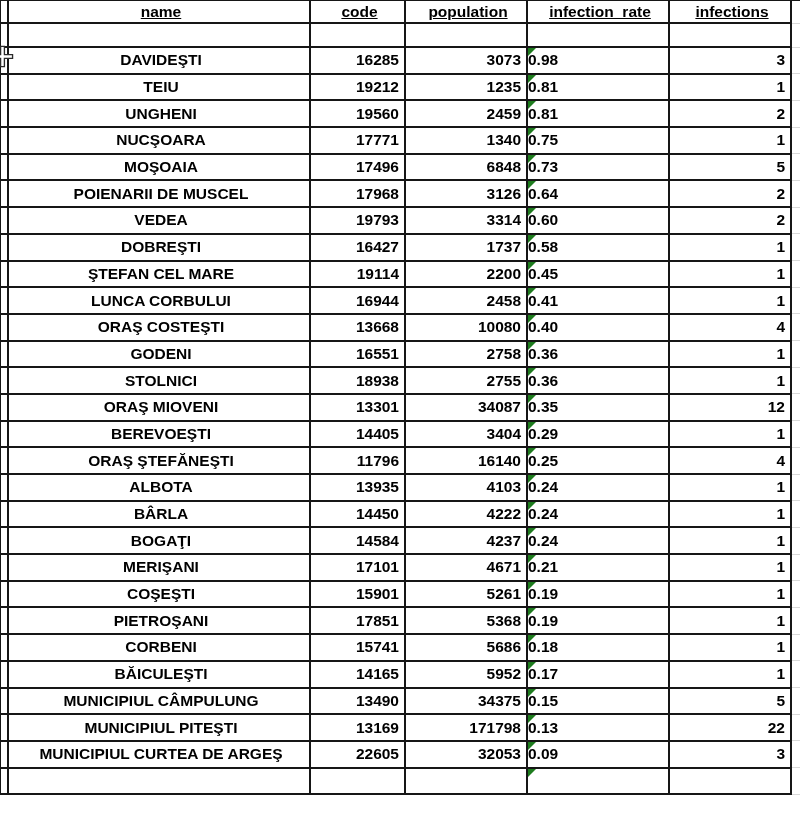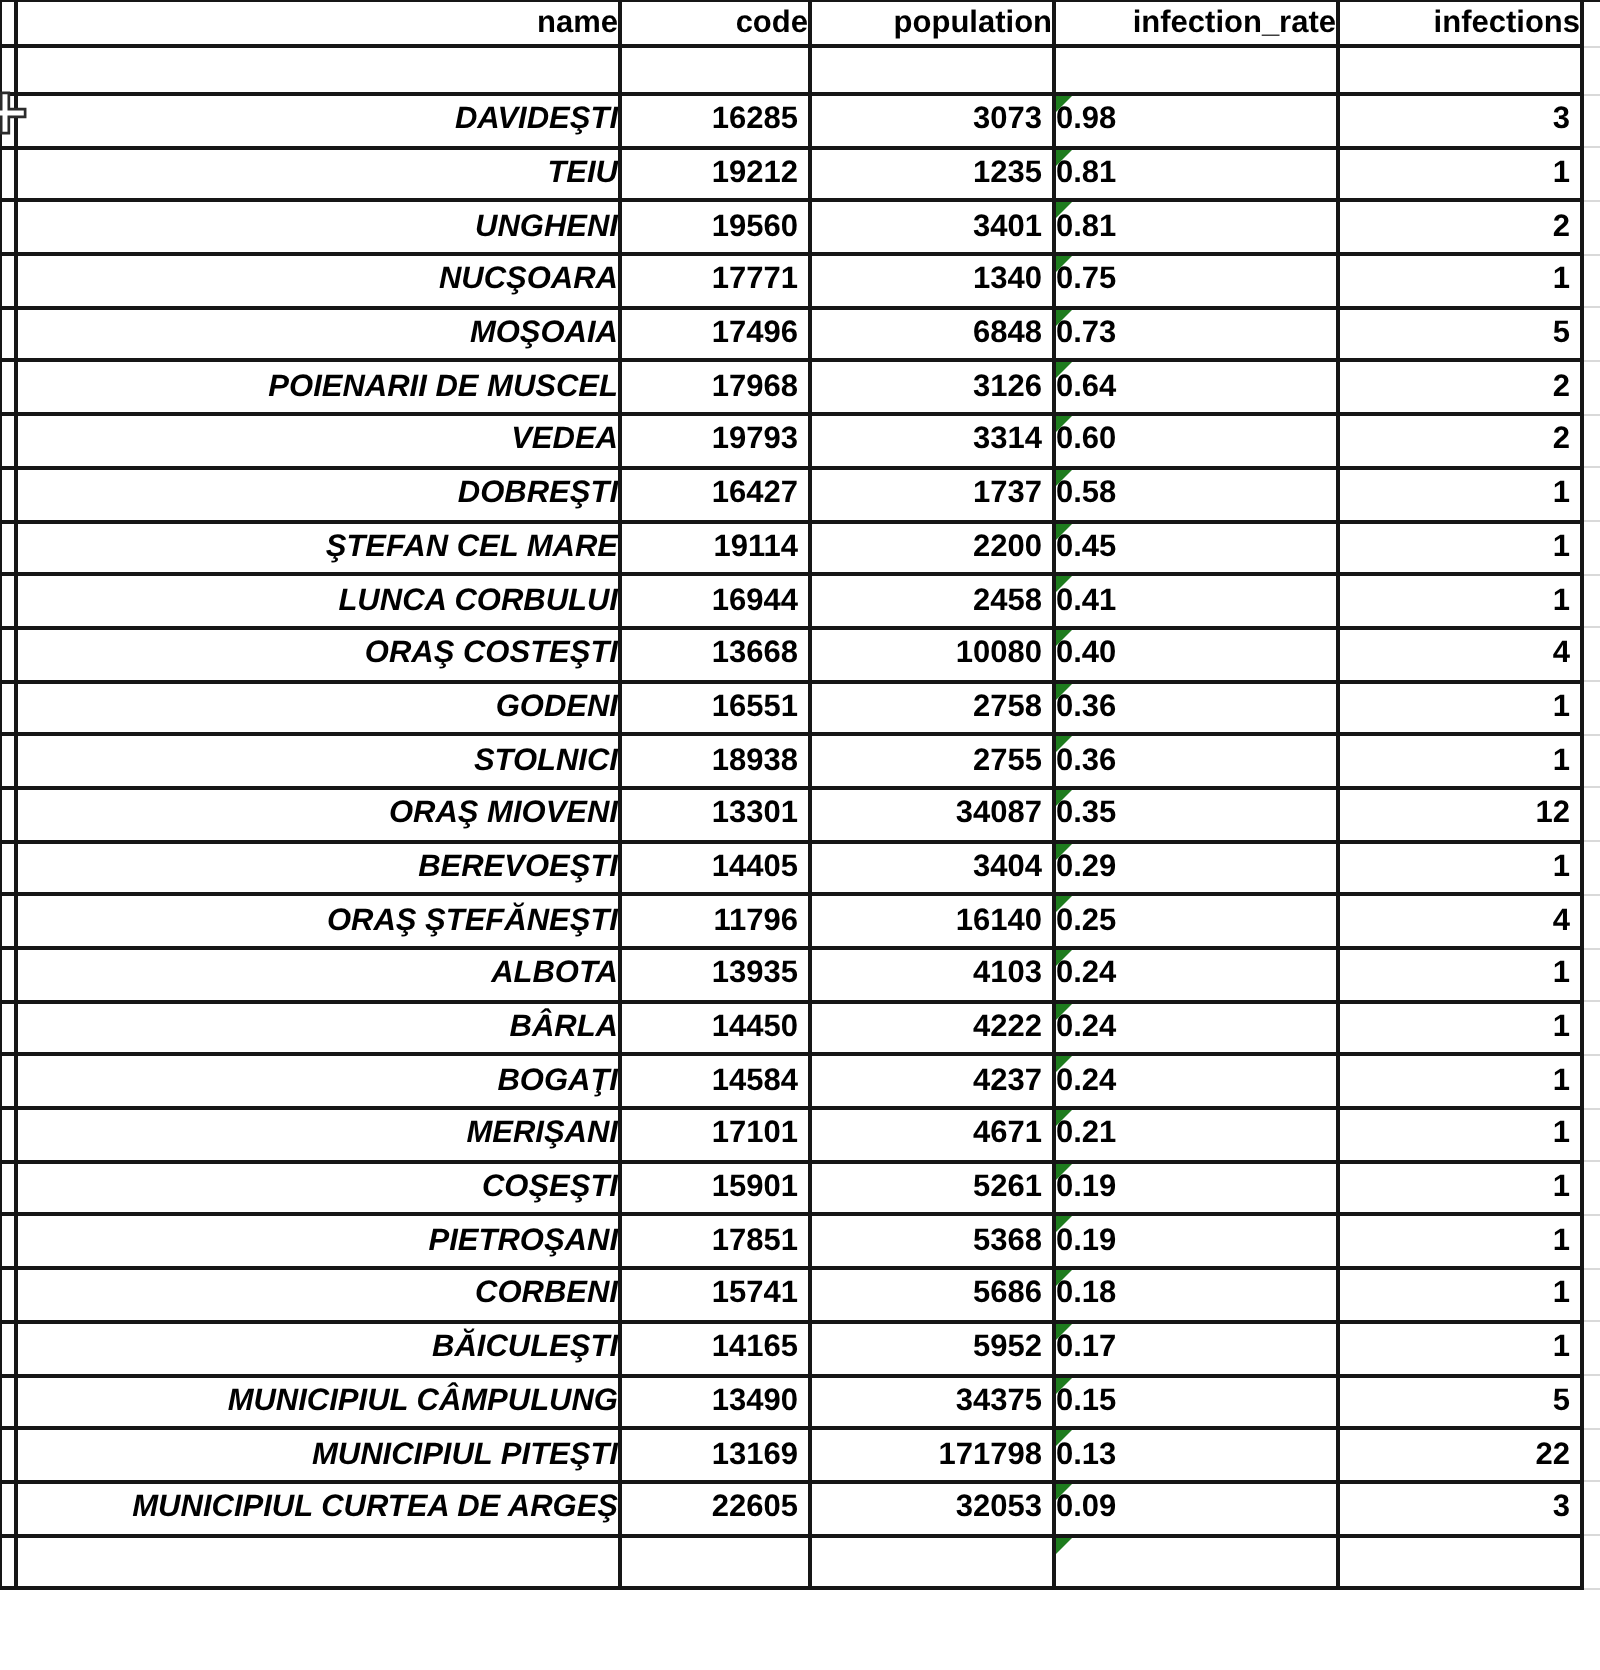--- a/index.html
+++ b/index.html
@@ -35,22 +35,22 @@
     font-size:15.5px;
     font-weight:bold;
     color:#000;
     white-space:nowrap;
     overflow:hidden;
     background:#fff;
   }
   thead tr{height:23px;}
   tr.empty-row{height:24px;}
   tbody tr{height:26.7px;}
-  th{ text-align:right; padding-left:4px; vertical-align:middle;}
-  td.c-name{ text-align:right; padding-left:4px; vertical-align:middle;font-style:italic;}
+  th{ text-align:center; padding-left:4px; vertical-align:middle;text-decoration:underline;}
+  td.c-name{ text-align:center; padding-left:4px; vertical-align:middle;}
   td.c-num{ text-align:right; padding-right:5px; vertical-align:middle;}
   td.c-rate{ position:relative; }
   td.g-l{ border-left:1px solid var(--border); }
   td.g-r,th.g-r{
     border-top:1px solid var(--gray);
     border-bottom:1px solid var(--gray);
     border-right:0;
   }
   thead th.g-r{ border-top:2px solid var(--border); }
   .tri{
@@ -120,21 +120,21 @@
           <td class="c-num">19212</td>
           <td class="c-num">1235</td>
           <td class="c-rate"><span class="tri"></span>0.81</td>
           <td class="c-num">1</td>
           <td class="g-r"></td>
         </tr>
         <tr>
           <td class="g-l"></td>
           <td class="c-name">UNGHENI</td>
           <td class="c-num">19560</td>
-          <td class="c-num">3401</td>
+          <td class="c-num">2459</td>
           <td class="c-rate"><span class="tri"></span>0.81</td>
           <td class="c-num">2</td>
           <td class="g-r"></td>
         </tr>
         <tr>
           <td class="g-l"></td>
           <td class="c-name">NUCŞOARA</td>
           <td class="c-num">17771</td>
           <td class="c-num">1340</td>
           <td class="c-rate"><span class="tri"></span>0.75</td>

